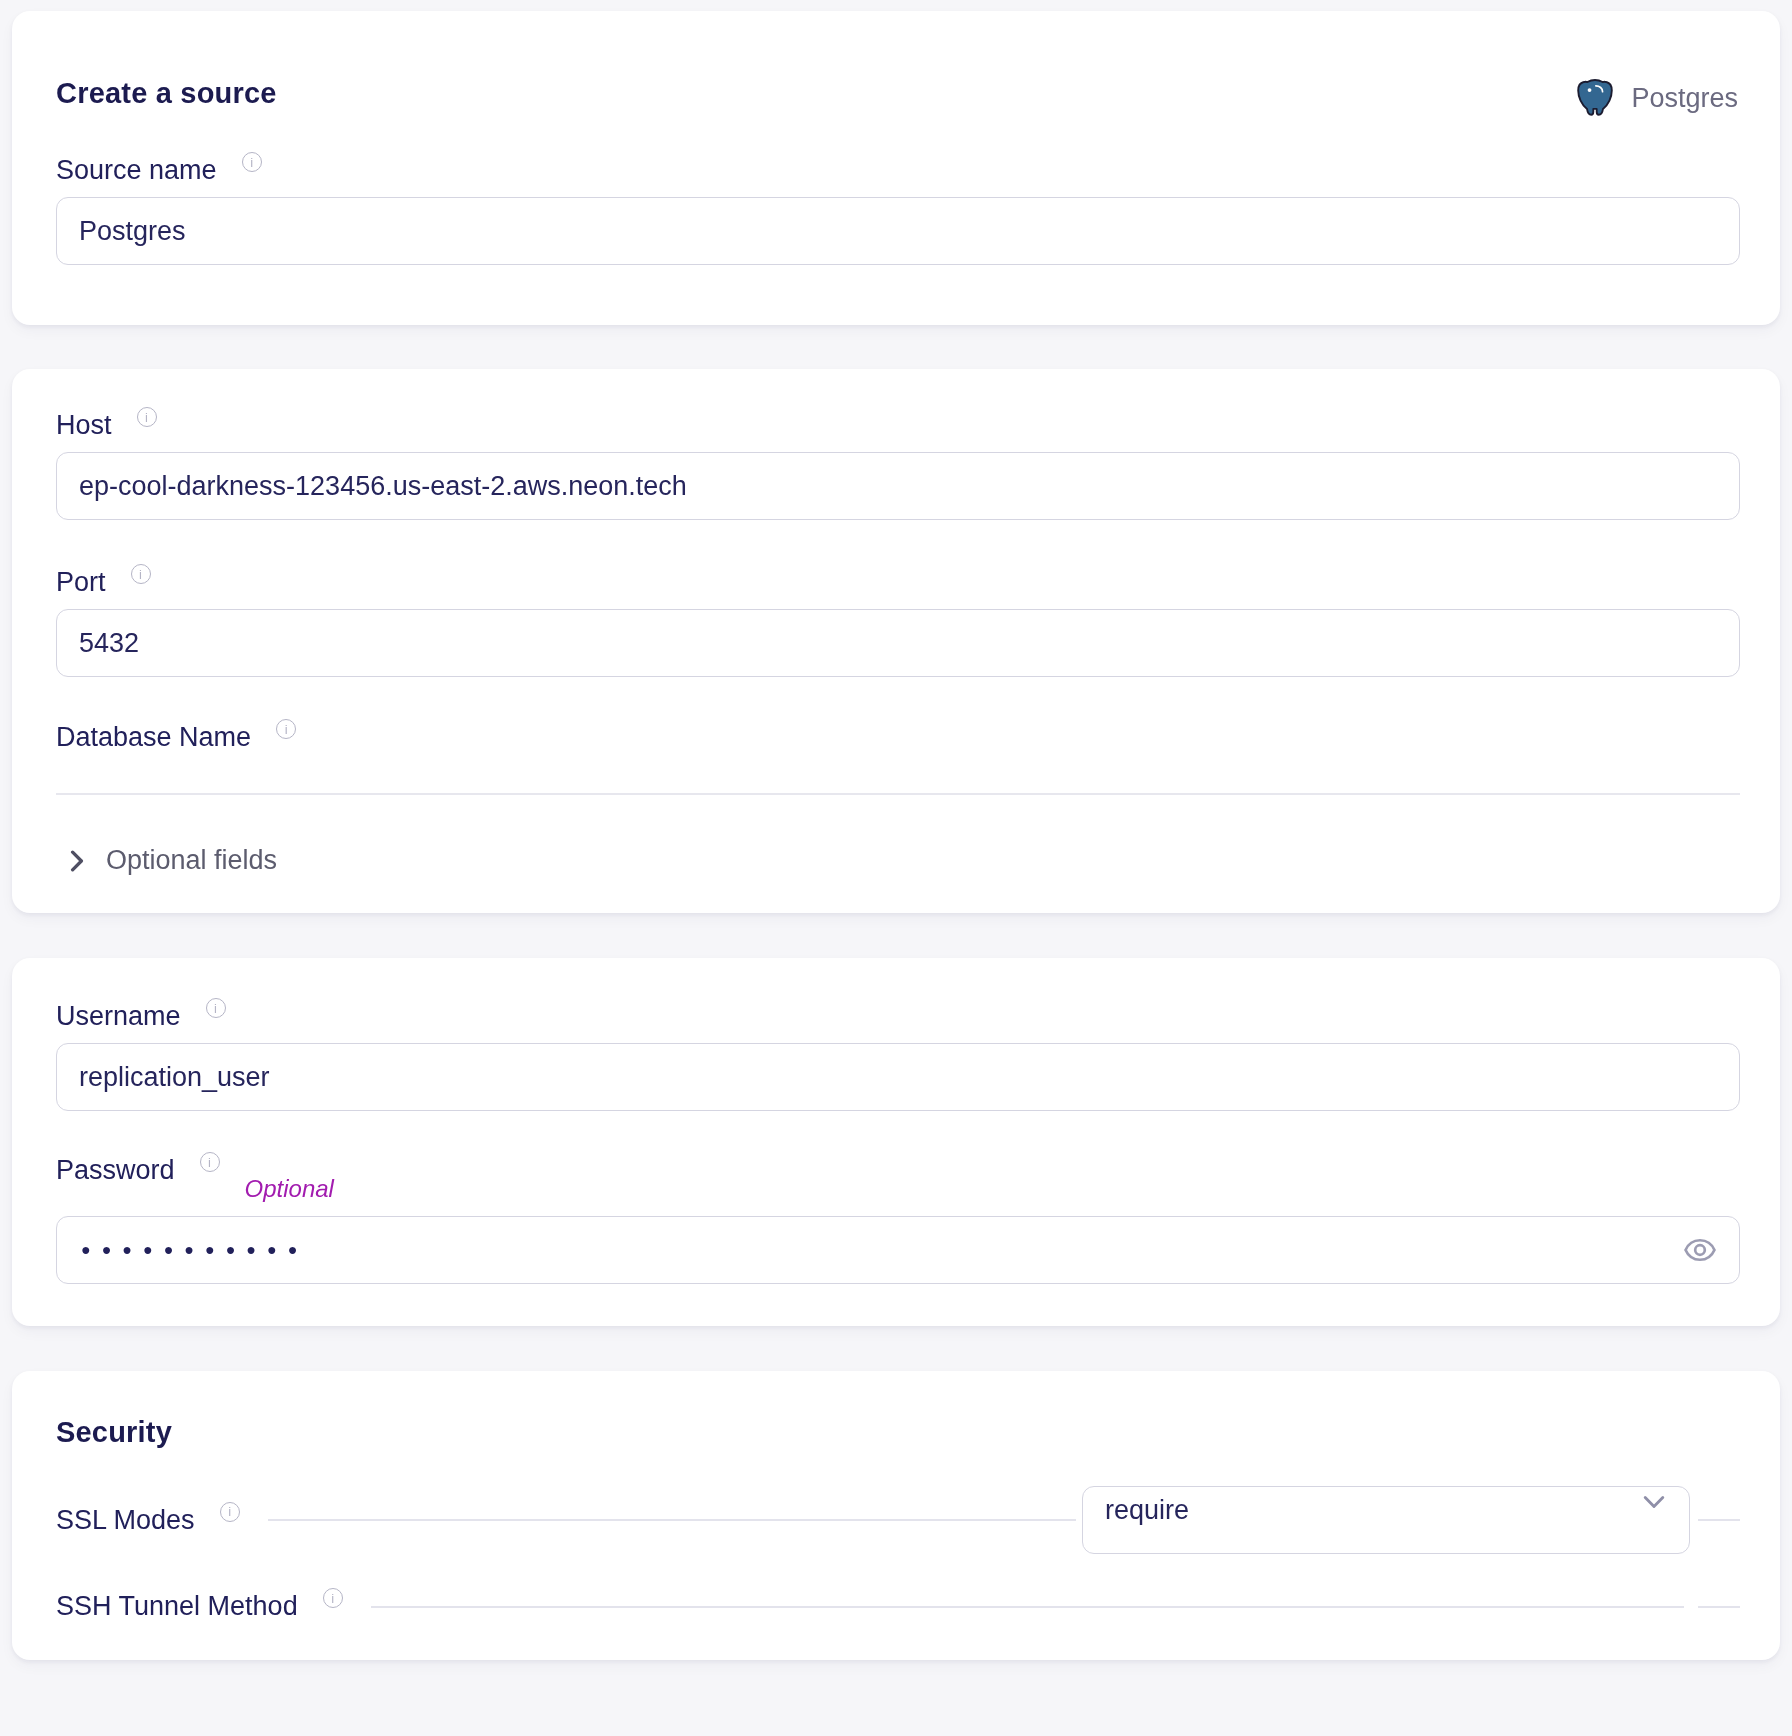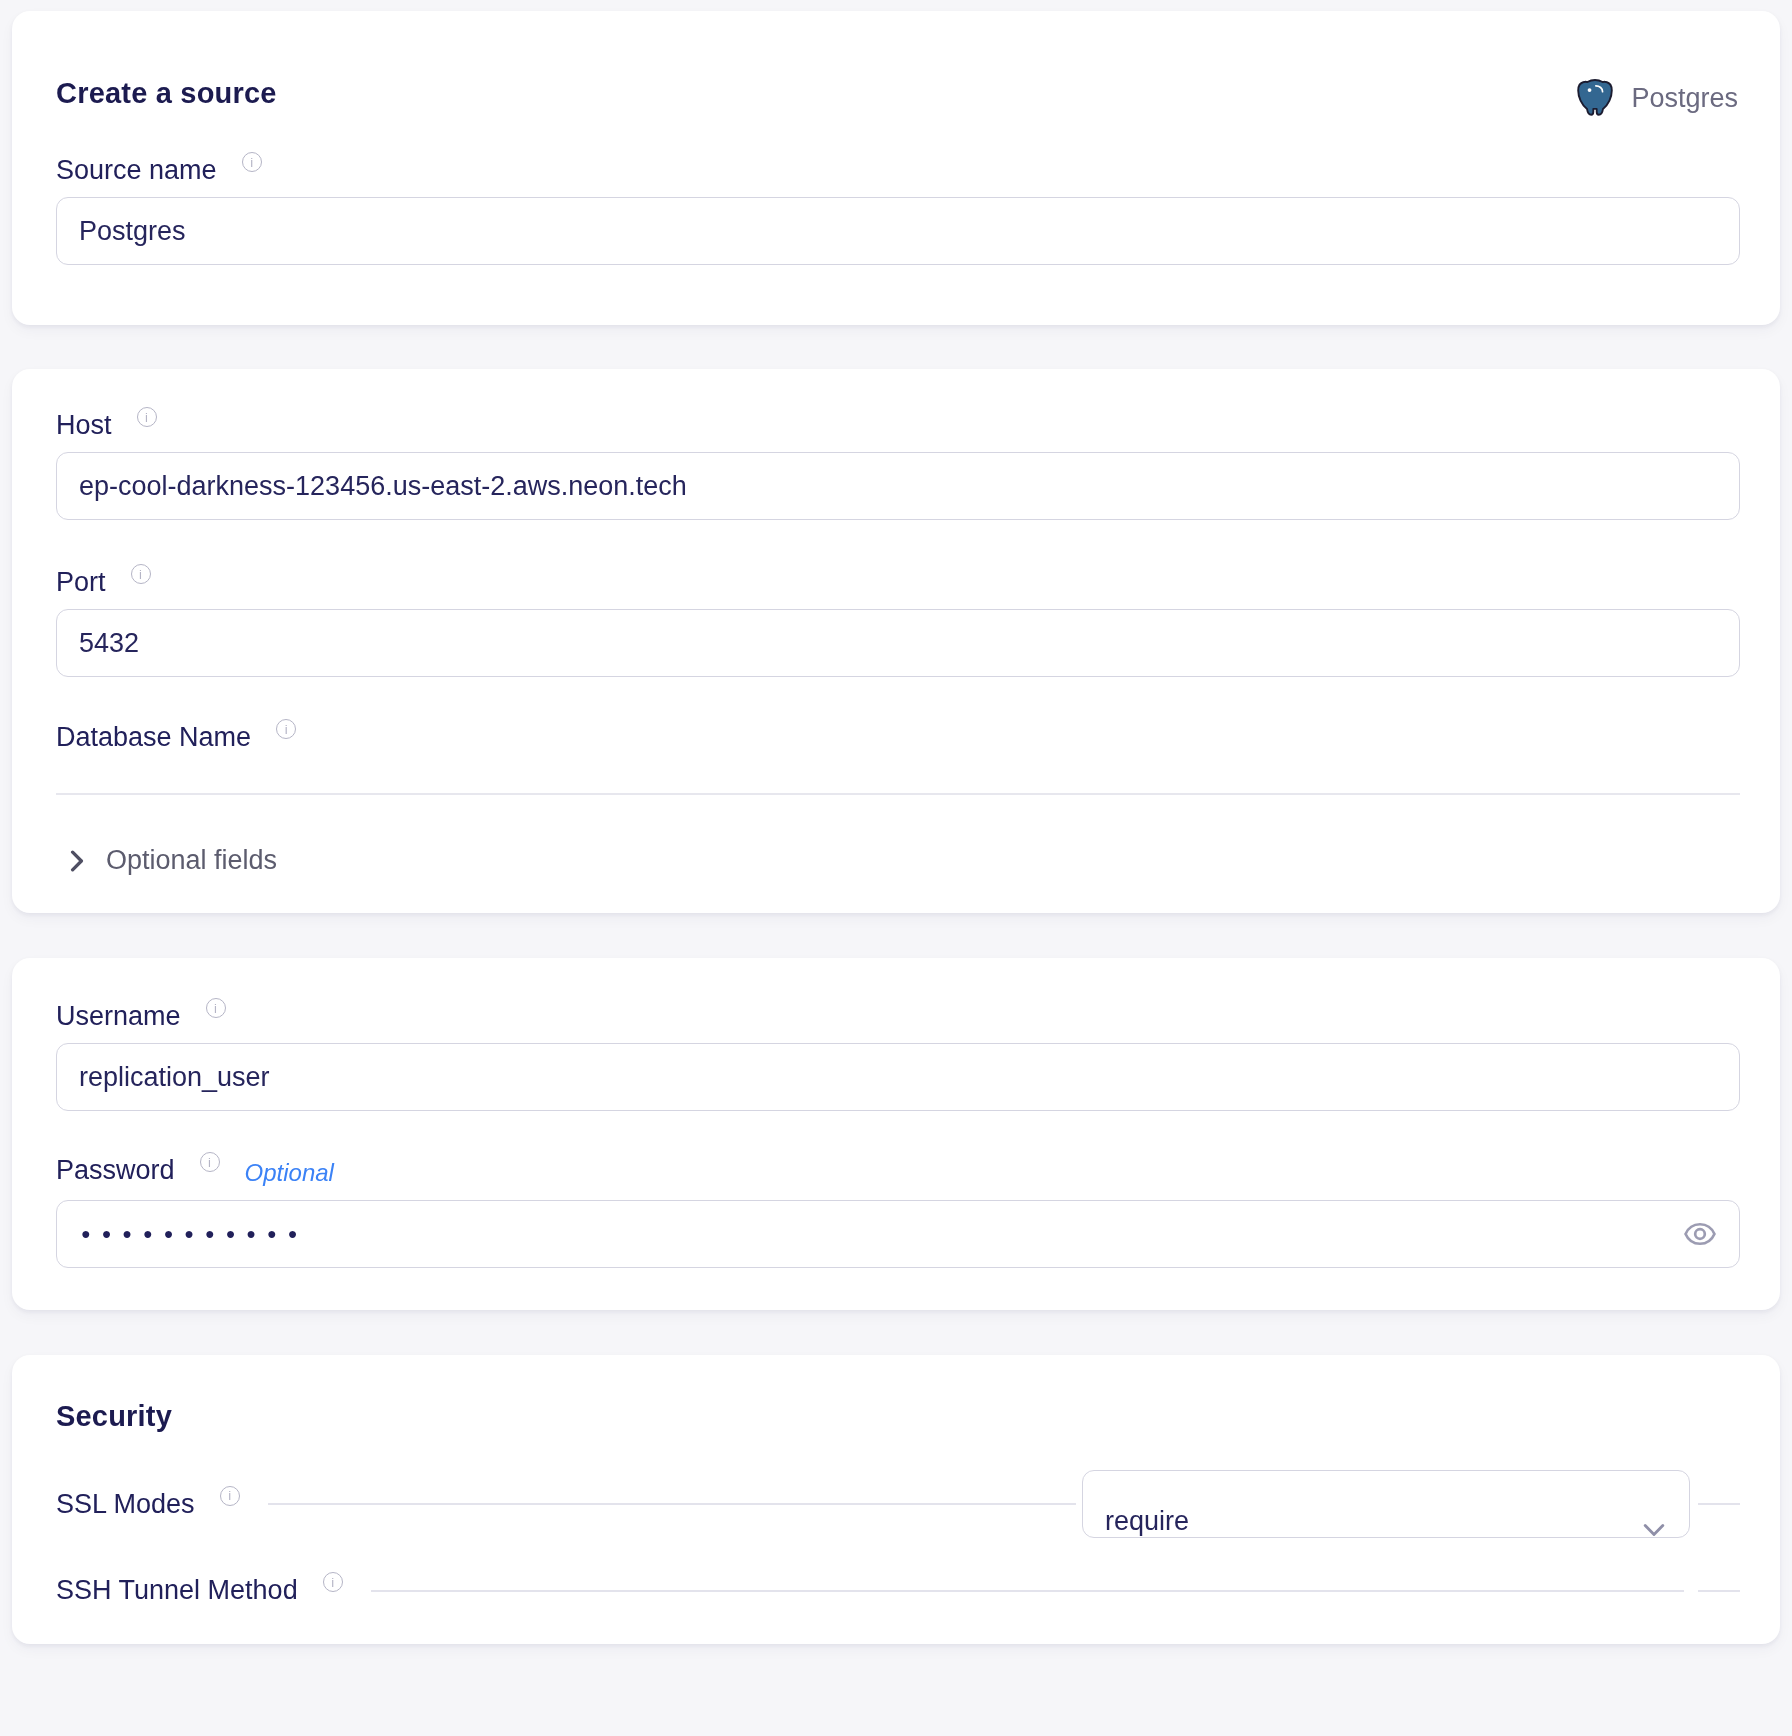--- a/index.html
+++ b/index.html
@@ -40,21 +40,21 @@
 
   .label-row { display: flex; align-items: flex-start; gap: 25px; margin-bottom: 13px; }
   .field-label { font-size: 27px; line-height: 27px; font-weight: 500; color: #21205a; }
   .info-icon {
     width: 20px; height: 20px; margin-top: -5px;
     border: 1.5px solid #b5b5c6; border-radius: 50%;
     color: #b5b5c6; font-size: 13px; line-height: 17px;
     display: inline-flex; align-items: center; justify-content: center;
     font-style: normal; flex: none; cursor: default;
   }
-  .optional-tag { font-size: 24px; font-style: italic; color: #3b82f6; margin-top: 2px; }
+  .optional-tag { font-size: 24px; font-style: italic; color: #a21caf; margin-top: 18px; }
 
   .text-input {
     width: 100%; height: 68px;
     border: 1.5px solid #d5d5e1; border-radius: 12px;
     background: #fff;
     font-family: inherit; font-size: 27px; color: #26255c;
     padding: 0 22px; outline: none;
   }
   .input-shell {
     width: 100%; height: 68px;
@@ -79,21 +79,21 @@
   .optional-toggle-label { font-size: 27px; color: #5c5c6e; }
 
   .select-row { display: flex; align-items: center; margin-top: 39px; }
   .select-row.first { margin-top: 38px; }
   .select-row .label-row { margin-bottom: 0; }
   .connector-line { flex: 1; height: 2px; background: #e3e3ec; margin: 0 6px 0 28px; }
   .tail-line { width: 42px; height: 2px; background: #e3e3ec; margin-left: 8px; flex: none; }
   .dropdown {
     flex: none; width: 608px; height: 68px;
     border: 1.5px solid #d5d5e1; border-radius: 12px; background: #fff;
-    display: flex; align-items: flex-end; padding: 0 24px 0 22px;
+    display: flex; align-items: flex-start; padding: 8px 24px 0 22px;
     cursor: pointer;
   }
   .dropdown-value { font-size: 27px; color: #26255c; }
   .dropdown svg { margin-left: auto; }
 </style>
 </head>
 <body>
 
 <div class="page">
 

